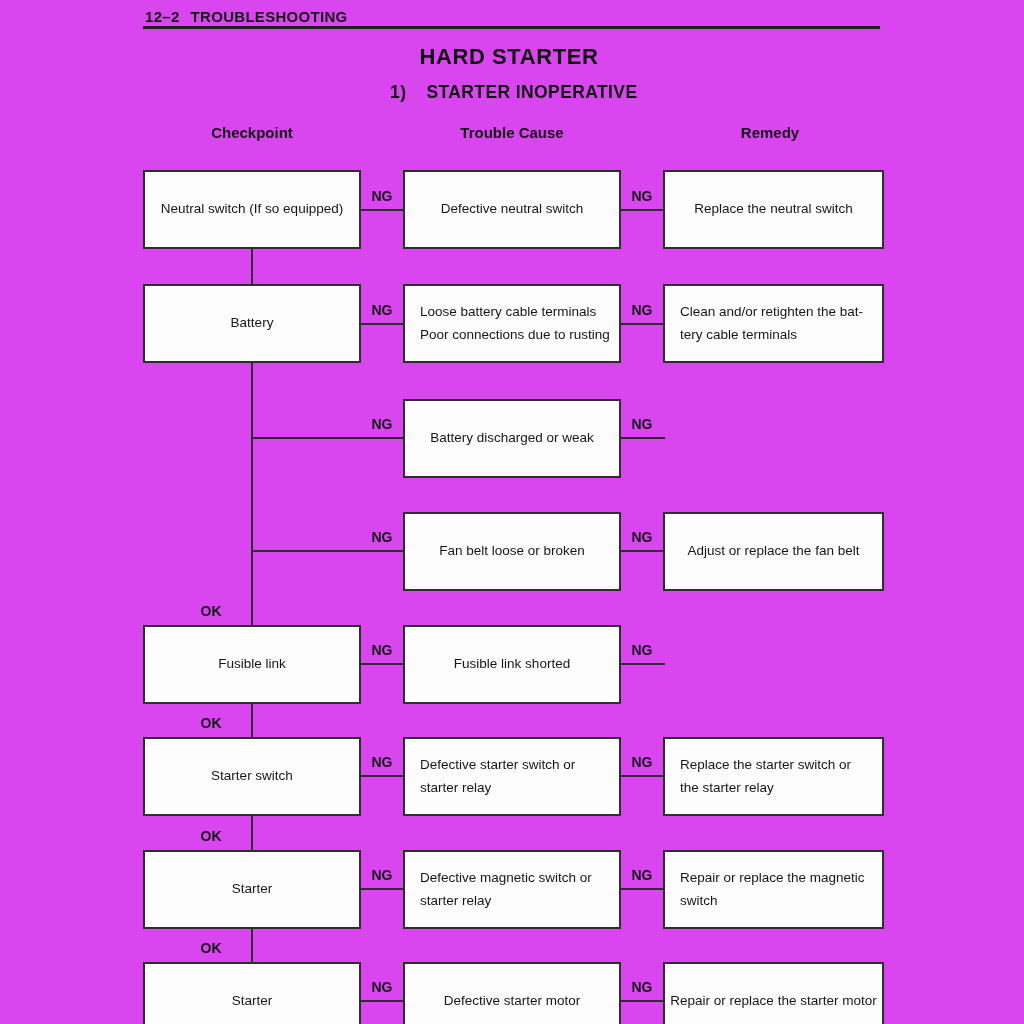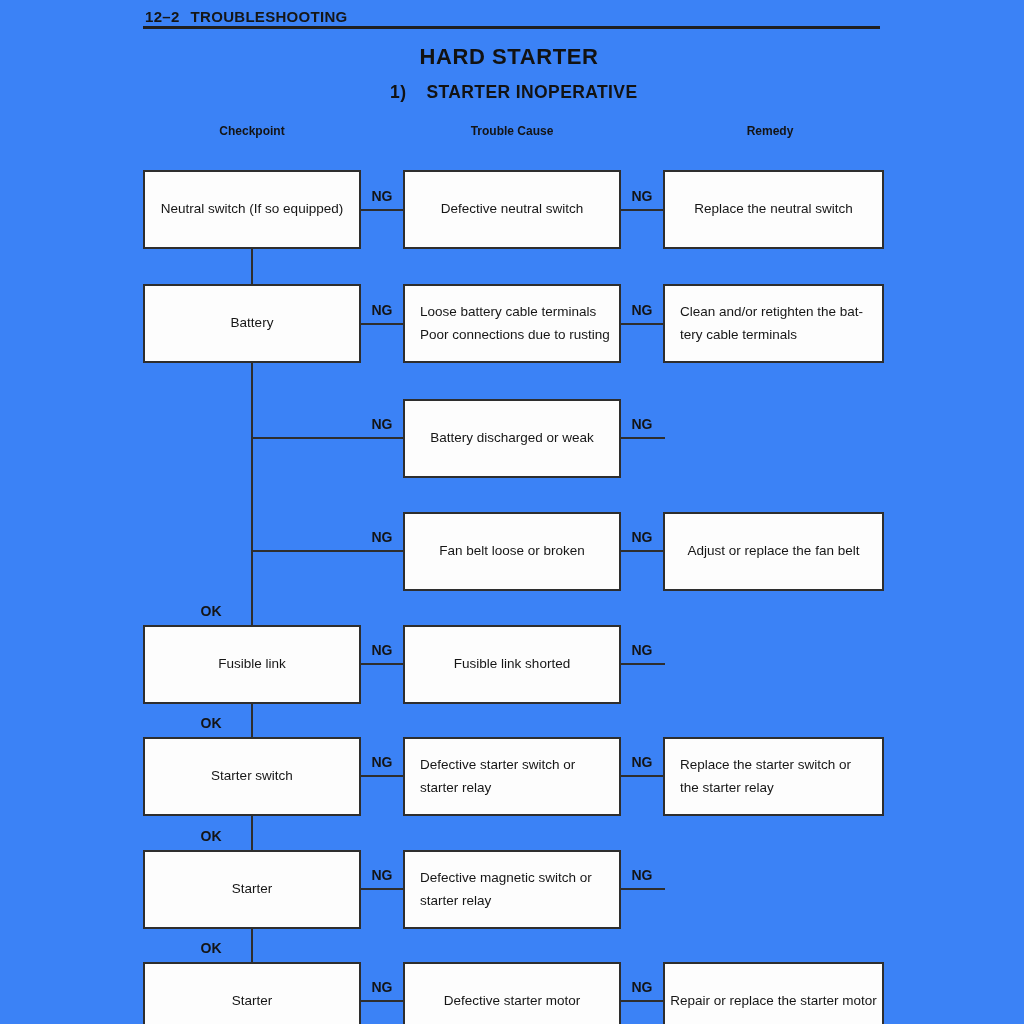--- a/index.html
+++ b/index.html
@@ -4,21 +4,21 @@
 <style>
   html, body {
     margin: 0;
     padding: 0;
     background: #ffffff;
   }
   .page {
     position: relative;
     width: 1024px;
     height: 1024px;
-    background: #3b82f6;
+    background: #d946ef;
     overflow: hidden;
     font-family: "Liberation Sans", "DejaVu Sans", sans-serif;
     color: #1a1a1a;
   }
   .abs { position: absolute; }
 
   
   .page-header {
     left: 145px; top: 8px;
     font-weight: bold;
@@ -53,21 +53,21 @@
     color: #121212;
     white-space: nowrap;
   }
 
   
   .col-header {
     top: 124px;
     width: 200px;
     text-align: center;
     font-weight: bold;
-    font-size: 12px;
+    font-size: 15px;
     color: #141414;
   }
   .col-header.c1 { left: 152px; }
   .col-header.c2 { left: 412px; }
   .col-header.c3 { left: 670px; }
 
   
   .box {
     border: 2px solid #2e2e2e;
     background: #fdfdfd;
@@ -215,20 +215,24 @@
       <span>Starter</span>
     </div>
   <div class="abs hline" style="left:359px; top:888px; width:46px"></div>
   <div class="abs clabel ng1" style="top:867px">NG</div>
   <div class="abs box col2 bh al" style="top:850px">
       <span>Defective magnetic switch or
 starter relay</span>
     </div>
   <div class="abs hline" style="left:619px; top:888px; width:46px"></div>
   <div class="abs clabel ng2" style="top:867px">NG</div>
+  <div class="abs box col3 bh al" style="top:850px">
+      <span>Repair or replace the magnetic
+switch</span>
+    </div>
   <div class="abs vline" style="top:929px; height:33px"></div>
 
   <div class="abs clabel ok" style="top:940px">OK</div>
   <div class="abs box col1 bh" style="top:962px">
       <span>Starter</span>
     </div>
   <div class="abs hline" style="left:359px; top:1000px; width:46px"></div>
   <div class="abs clabel ng1" style="top:979px">NG</div>
   <div class="abs box col2 bh" style="top:962px">
       <span>Defective starter motor</span>

